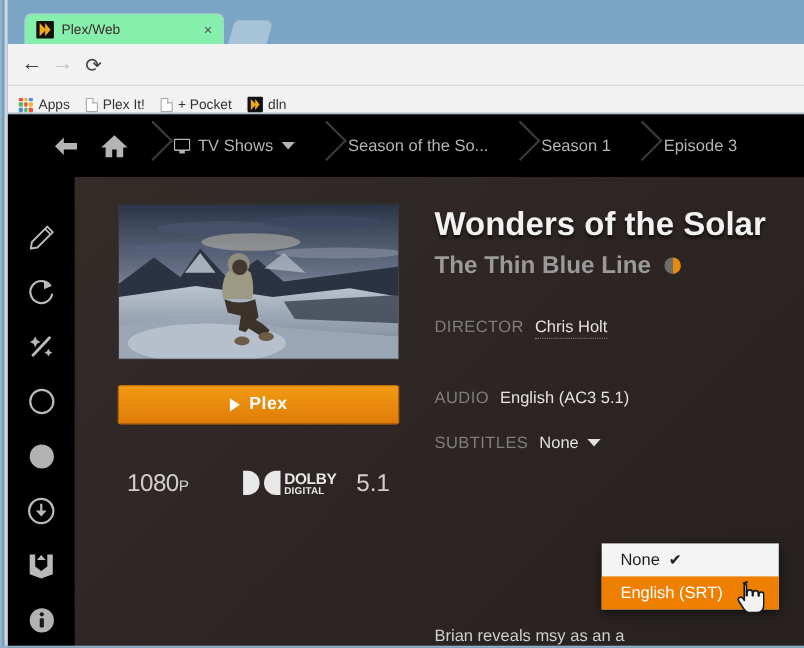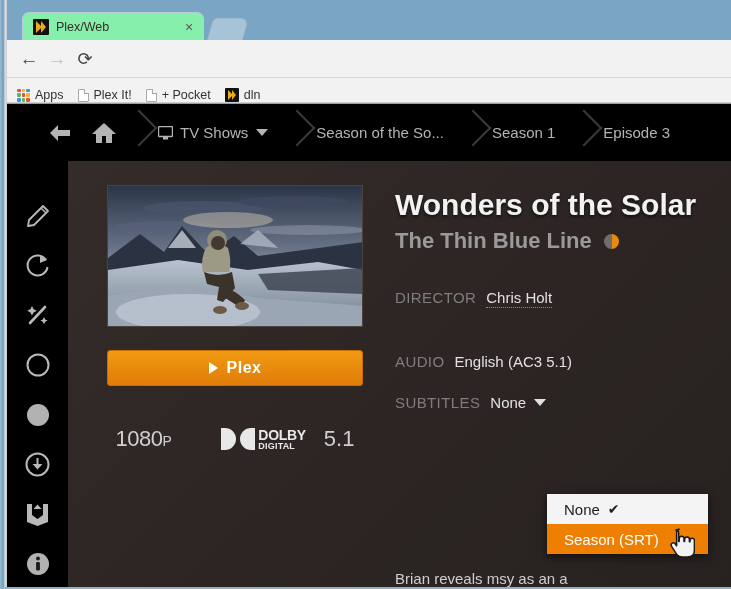--- a/index.html
+++ b/index.html
@@ -608,21 +608,21 @@
         <span class="line">Brian reveals                      msy as an a</span>
 
       </div>
 
       <div id="subtitles-dropdown">
         <div class="dd-item selected-row">
           <span>None</span>
           <span class="check">✔</span>
         </div>
         <div class="dd-item highlighted">
-          <span>Season (SRT)</span>
+          <span>English (SRT)</span>
         </div>
       </div>
 
       <div id="mouse-cursor">
         <svg width="26" height="32" viewBox="0 0 26 32">
           <path d="M7 2 q2.6 0 2.6 2.6 l0 9 0.6 0 0 -3 q0 -2.4 2.4 -2.4 q2.4 0 2.4 2.4 l0 3 0.6 0 0 -2.2 q0 -2.4 2.4 -2.4 q2.4 0 2.4 2.4 l0 2.4 0.6 0 0 -1.4 q0 -2.2 2.2 -2.2 q2.2 0 2.2 2.2 l0 9.6 q0 7 -7 7 l-5 0 q-4 0 -6.2 -3.4 l-4.6 -7.2 q-1.2 -2 0.6 -3.2 q1.8 -1.2 3.2 0.8 l1.2 1.8 0 -14 q0 -2.6 2.6 -2.6 z" fill="#f2f2f2" stroke="#1a1a1a" stroke-width="1.5" stroke-linejoin="round"></path>
         </svg>
       </div>
 
     </div>

